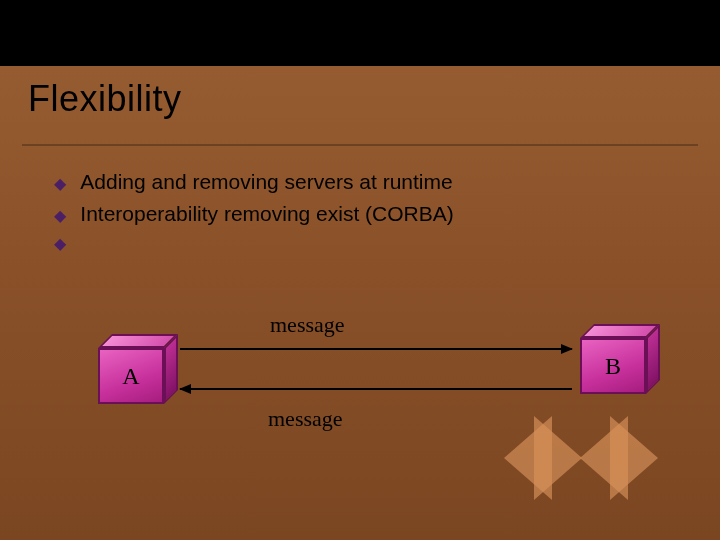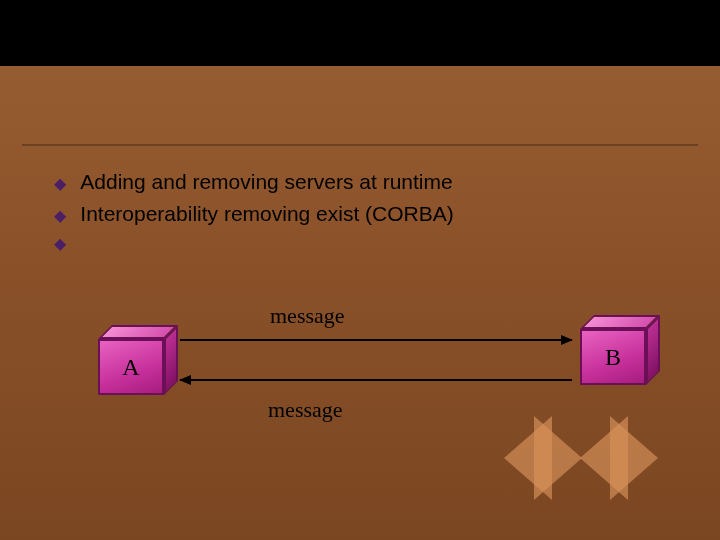--- a/index.html
+++ b/index.html
@@ -58,21 +58,21 @@
   .bmark {
     color: #4a1f66;
     font-size: 16px;
     margin-right: 14px;
     position: relative;
     top: 0px;
   }
   
   .diagram {
     position: absolute;
-    left: 0; top: 291px; width: 644px; height: 200px; text-align: right;
+    left: 0; top: 300px; width: 644px; height: 200px; text-align: right;
   }
   .cube {
     position: absolute;
     width: 66px; height: 56px;
     background: linear-gradient(160deg, #e862c1 0%, #c7309b 60%, #a61d7e 100%);
     border: 2px solid #6b0f56;
     box-sizing: border-box;
   }
   .cube::before {
     
@@ -165,20 +165,23 @@
   .t3 { left: 70px; top: 10px; }
   .t4 { left: 100px; top: 10px; }
 </style>
 </head>
 <body>
 
 <div class="slide">
 
   <div class="topband"></div>
 
+  <div class="titlebox">
+    <div class="title">Flexibility</div>
+  </div>
   <div class="titleline"></div>
 
   <div class="bullets">
     <div class="bullet">
       <span class="bmark">◆</span>
       <span>Adding and removing servers at runtime</span>
     </div>
     <div class="bullet">
       <span class="bmark">◆</span>
       <span>Interoperability removing exist (CORBA)</span>

